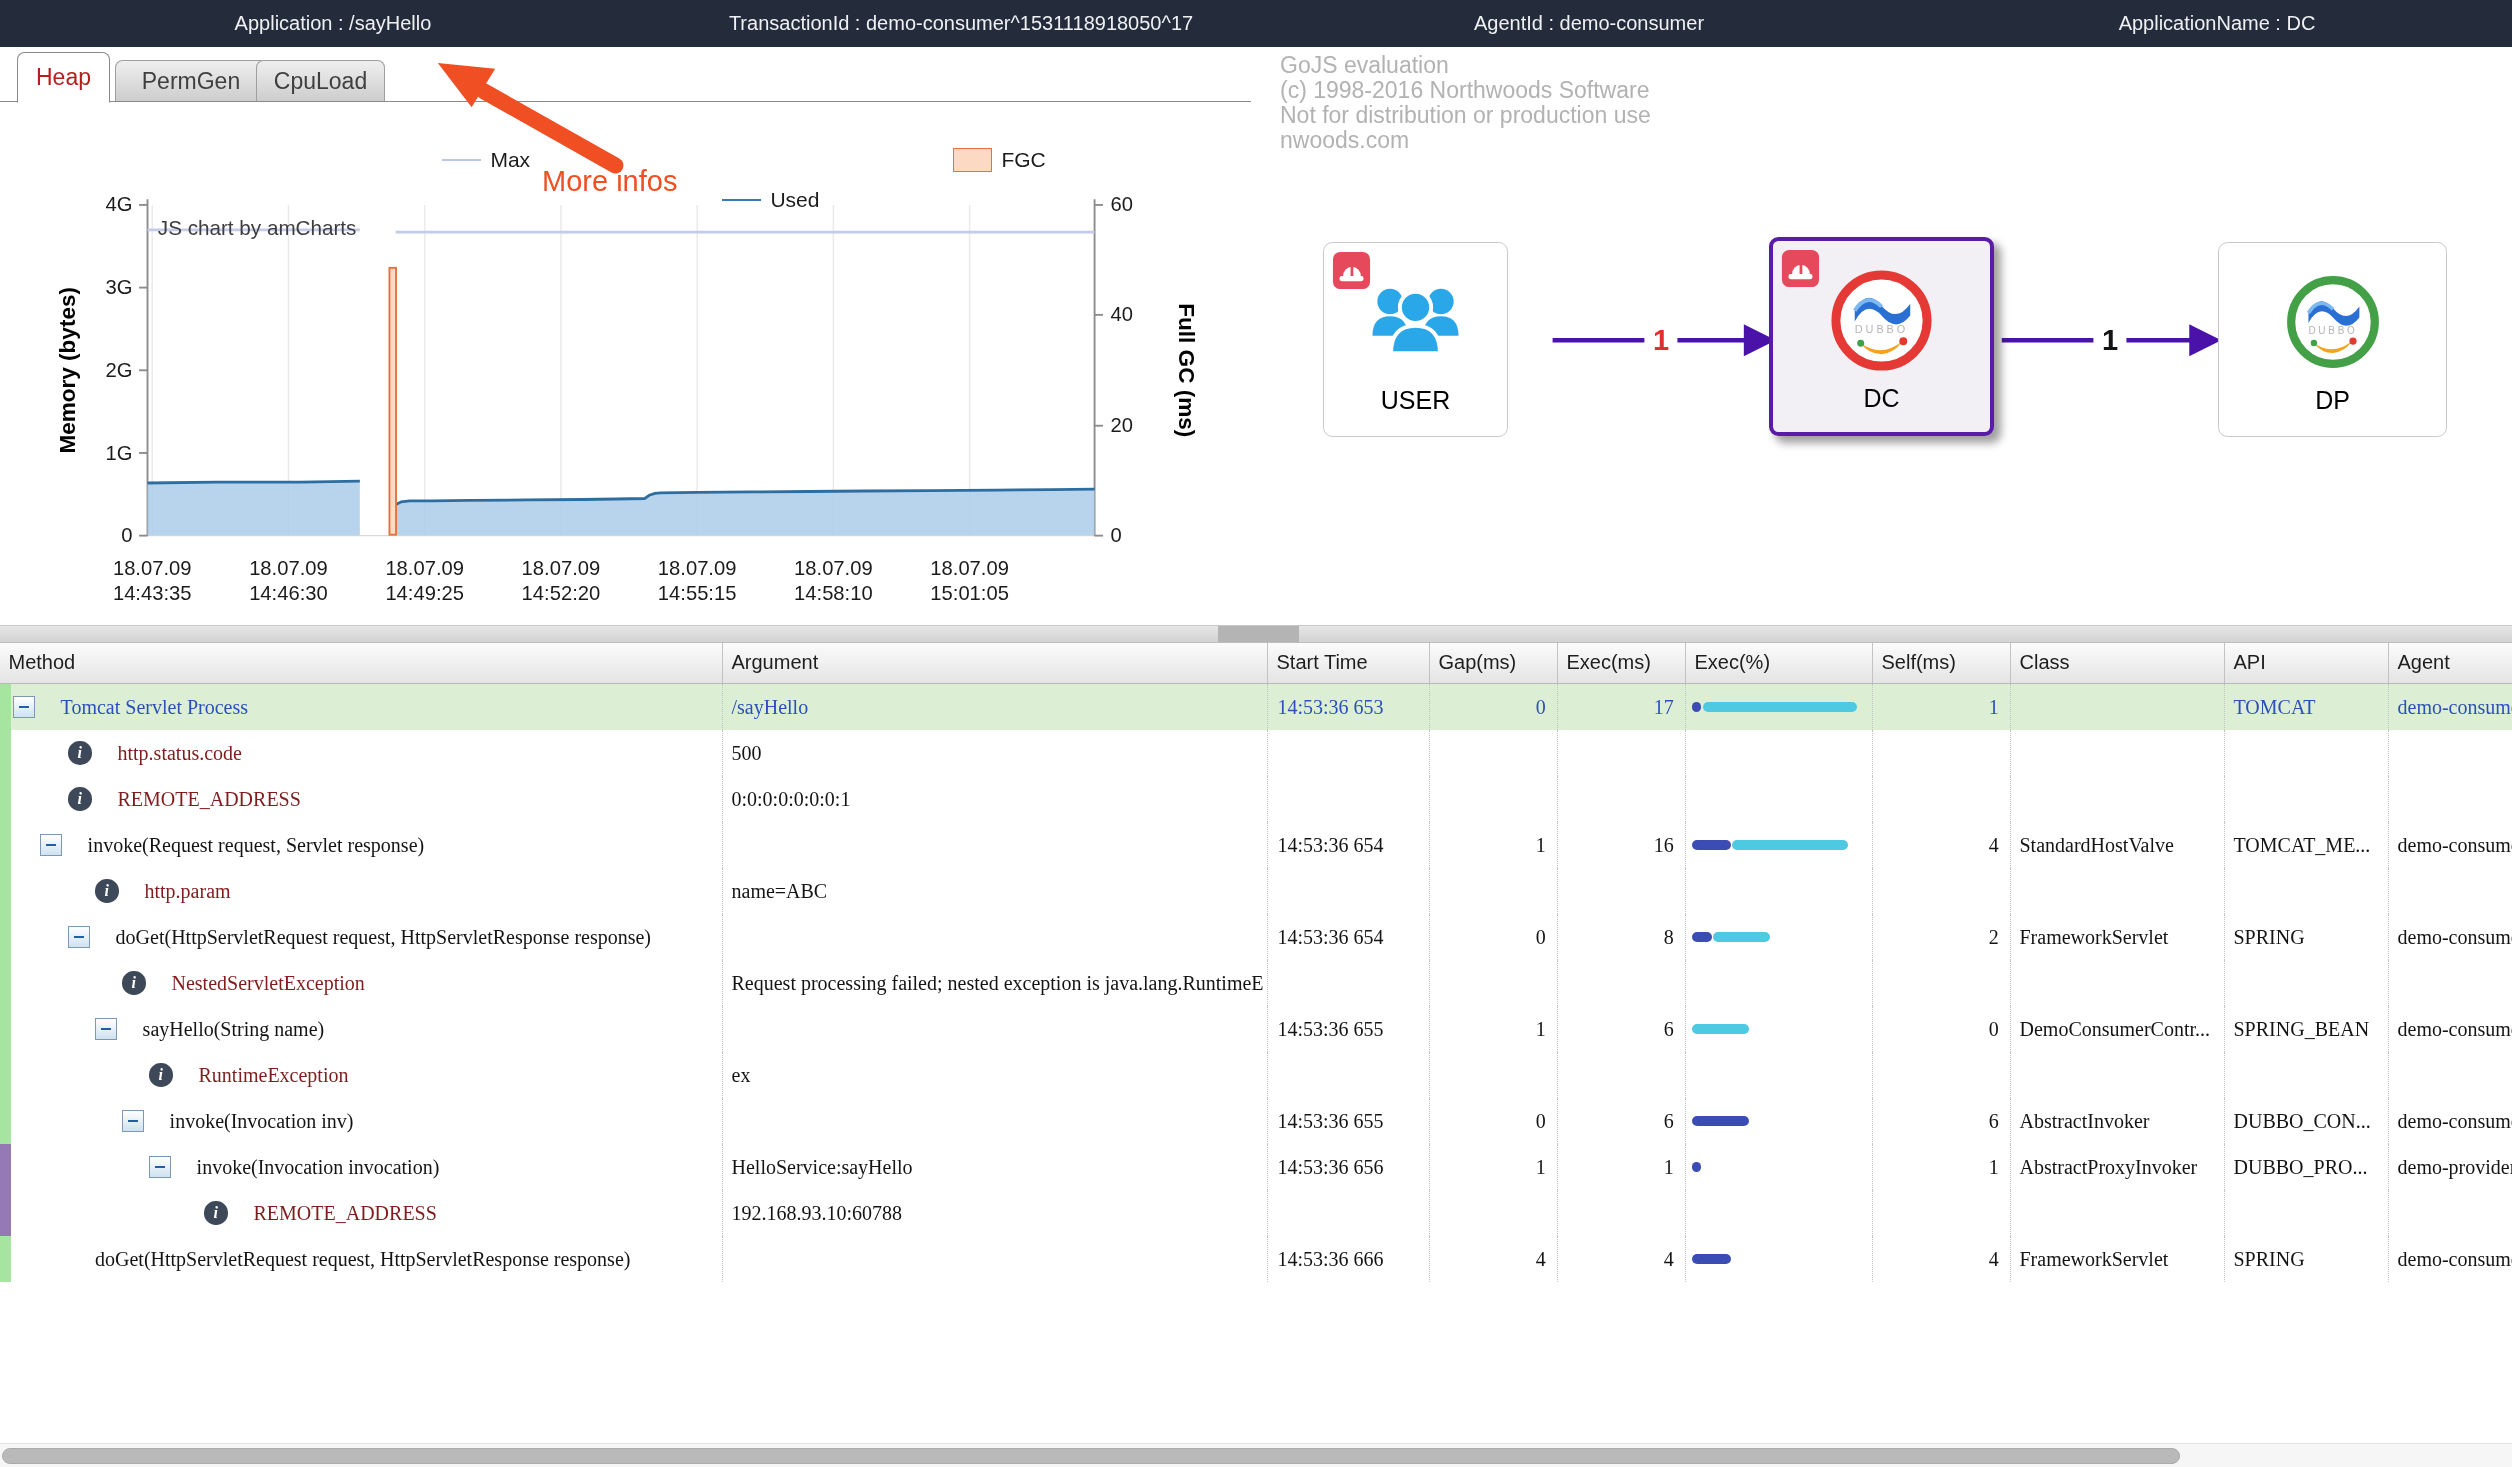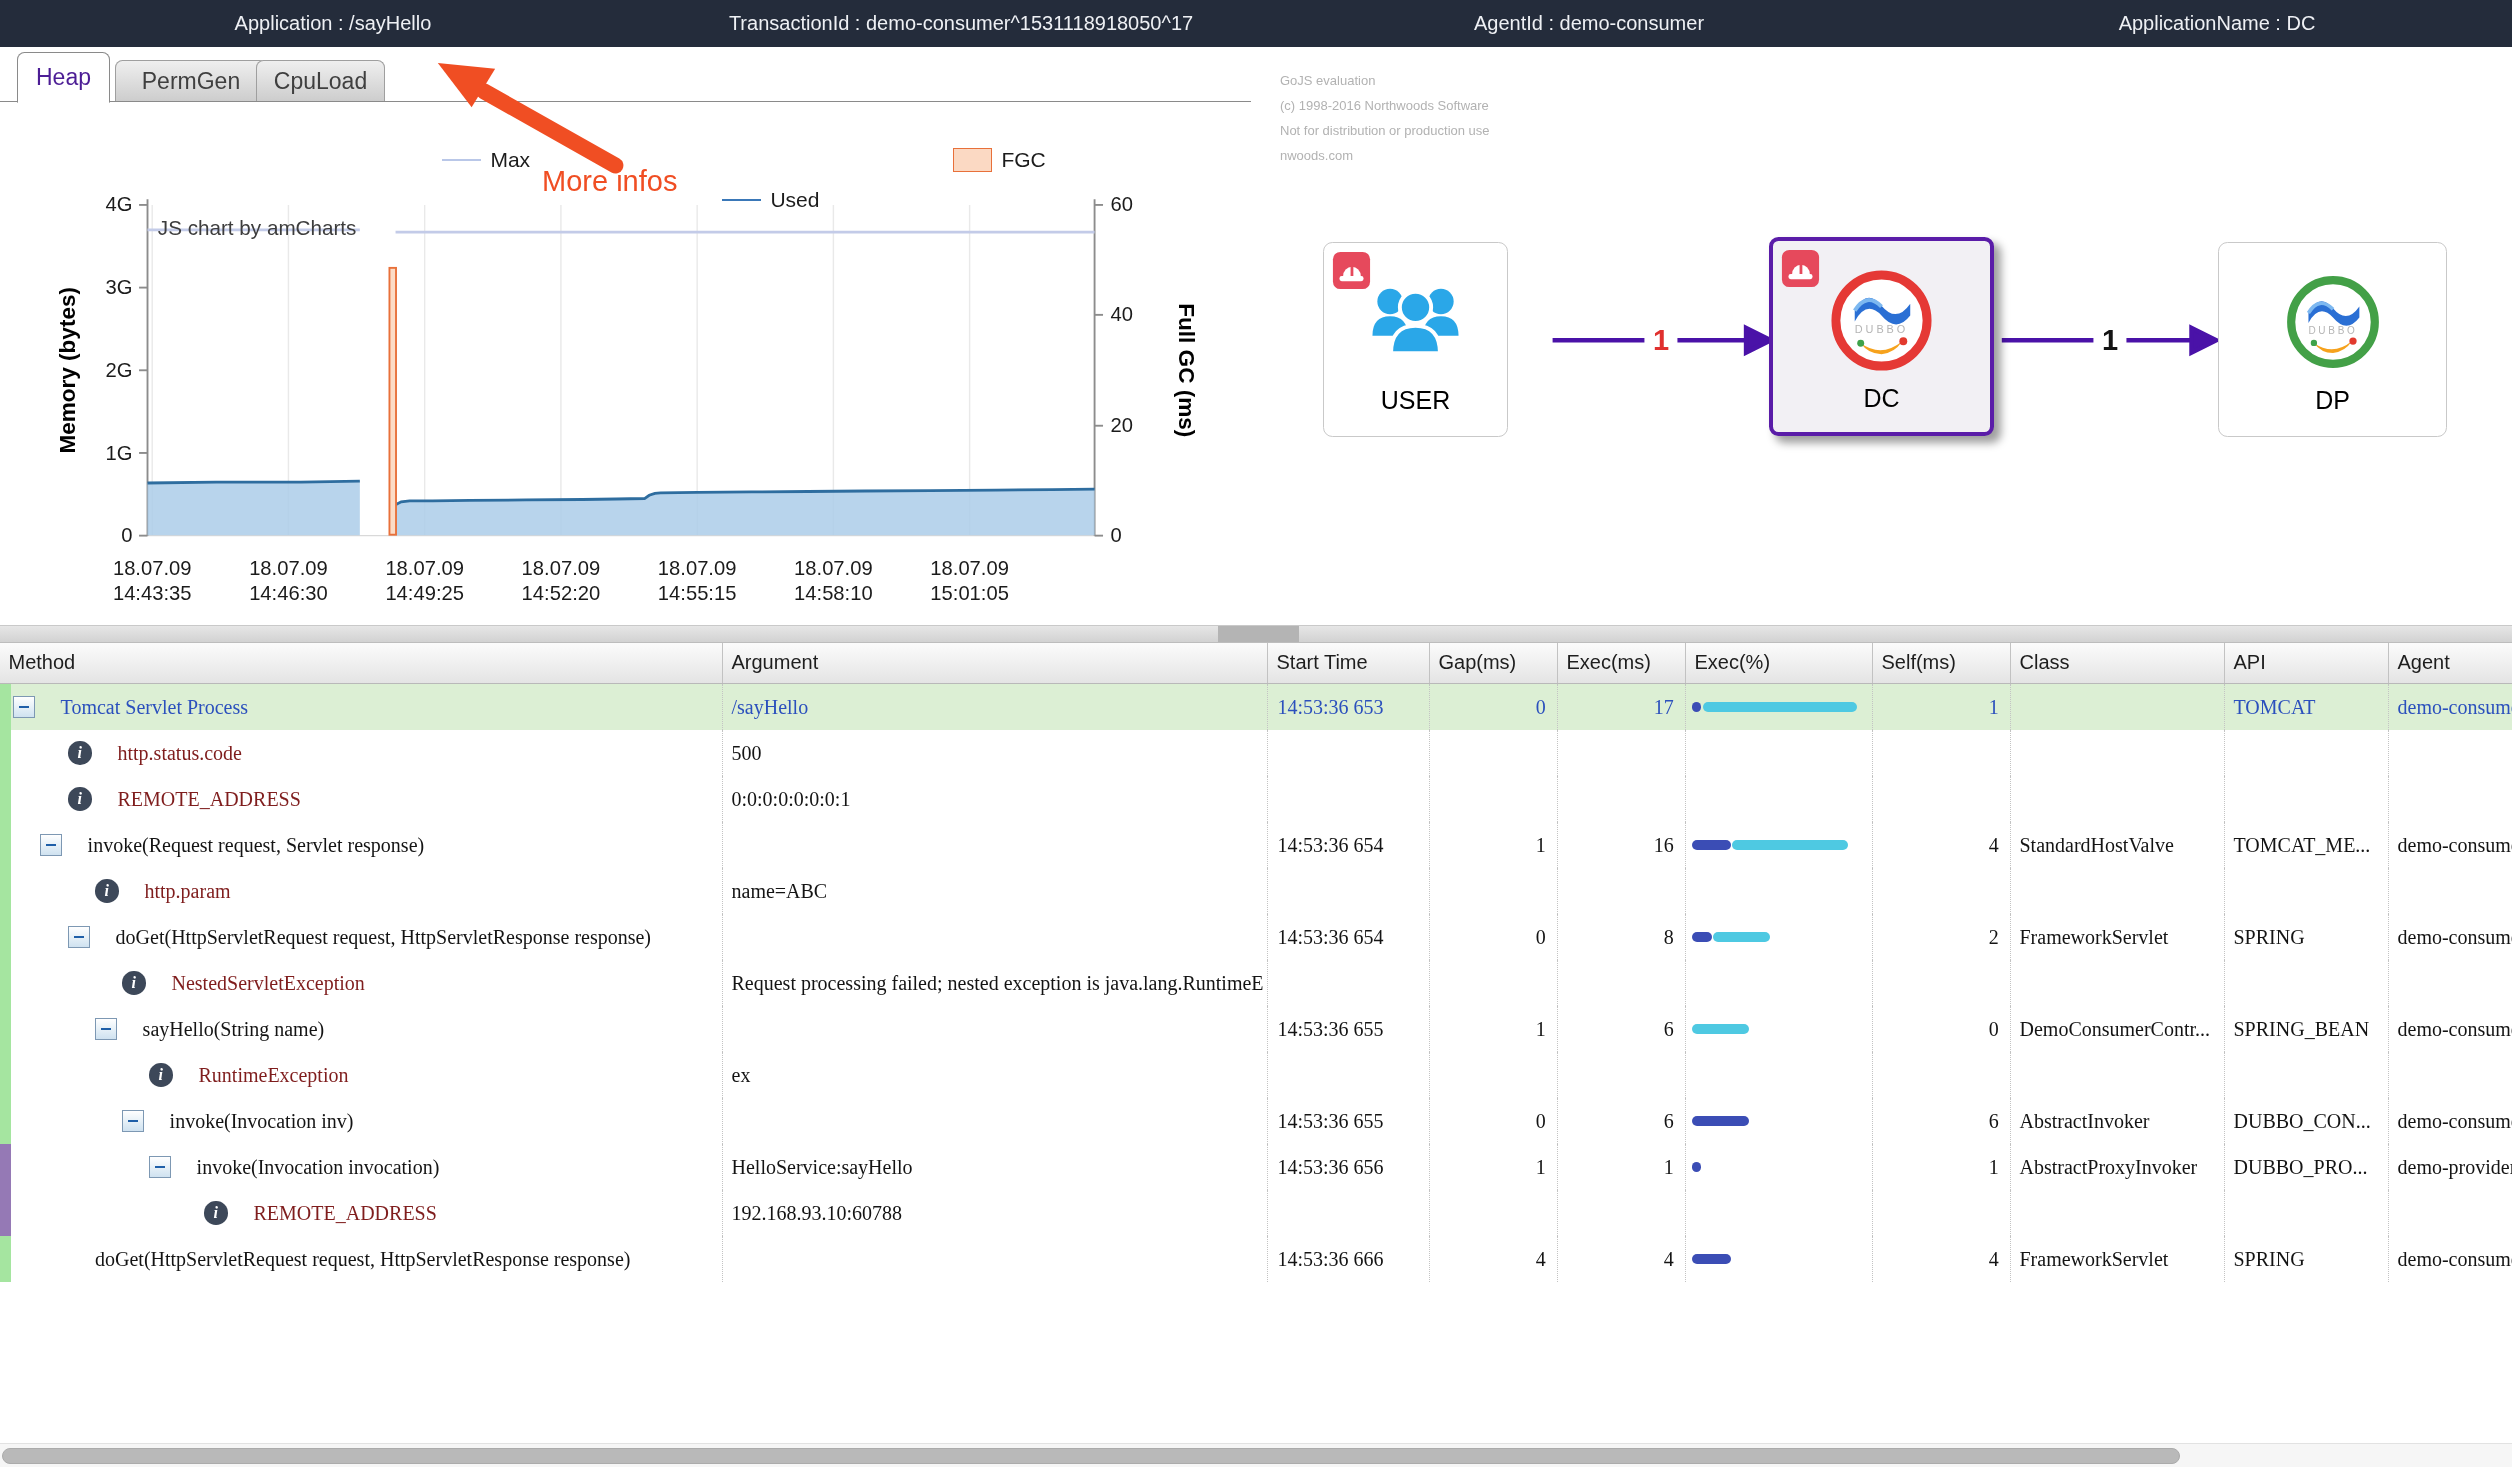--- a/index.html
+++ b/index.html
@@ -10,21 +10,21 @@
   .topbar{position:absolute;top:0;left:0;width:100%;height:47px;background:#242c3b;
           display:flex;align-items:center;color:#eef0f4;font-size:20px;z-index:10;}
   .topbar span{flex:1;text-align:center;padding-left:38px;}
 
   
   .tabstrip{position:absolute;top:47px;left:0;width:1251px;height:54px;
             border-bottom:1.9px solid #8a8a8a;background:#fff;z-index:2;}
   .tab{position:absolute;border:0.9px solid #9f9f9f;border-bottom:none;
        border-radius:7.5px 7.5px 0 0;display:flex;align-items:center;justify-content:center;
        font-size:23px;color:#3f3f3f;background:linear-gradient(#efefef,#cdcdcd);box-sizing:border-box;}
-  .tab.active{left:17px;width:93px;height:51px;bottom:-1.9px;background:#fff;color:#4c1d95;
+  .tab.active{left:17px;width:93px;height:51px;bottom:-1.9px;background:#fff;color:#b91c1c;
        border-color:#8a8a8a;border-bottom:1.9px solid #fff;z-index:3;}
   .tab.t1{left:115px;width:152px;height:41px;bottom:0;margin-top:20px;}
   .tab.t2{left:256px;width:129px;height:41px;bottom:0;}
 
   
   .chartsvg{position:absolute;top:0;left:0;z-index:4;pointer-events:none;}
   .chartsvg text{font-family:"Liberation Sans",sans-serif;}
   .ticktxt{font-size:21.5px;fill:#1b1b1b;}
   .axistitle{font-size:24px;font-weight:bold;fill:#000;}
   .charttitle{font-size:22px;fill:#3d3d3d;}
@@ -33,21 +33,21 @@
                z-index:5;font-size:21px;color:#1c1c1c;cursor:pointer;}
   #leg-max{left:442px;} #leg-used{left:722px;margin-top:40px;} #leg-fgc{left:953px;}
   .sw-line{width:39px;height:0;border-top:2.8px solid #b9c7e8;}
   #leg-used .sw-line{border-top-color:#3a78b8;}
   .sw-box{width:39px;height:24.4px;background:#fbd9c3;border:1.9px solid #e8703a;box-sizing:border-box;}
 
   .moreinfos{position:absolute;left:542px;top:165px;font-size:29px;color:#f04e23;z-index:5;}
 
   
   .gojs{position:absolute;left:1250px;top:47px;width:1263px;height:578px;}
-  .watermark{position:absolute;left:30px;top:21px;font-size:13px;line-height:25px;color:#b2b2b2;}
+  .watermark{position:absolute;left:30px;top:6px;font-size:23px;line-height:25px;color:#b2b2b2;}
   .linksvg{position:absolute;left:0;top:0;z-index:1;pointer-events:none;}
   .gnode{position:absolute;background:#fff;border:1.4px solid #c9c9c9;border-radius:9.4px;
          display:flex;flex-direction:column;align-items:center;z-index:2;box-sizing:border-box;
          padding-top:15px;cursor:pointer;}
   #node-user{left:73px;top:195px;width:185px;height:195px;}
   #node-dc{left:519px;top:190px;width:225px;height:199px;border:4.7px solid #5a1ca8;
            background:#f2f0f4;box-shadow:6.6px 6.6px 8.5px rgba(0,0,0,.38);}
   #node-dp{left:968px;top:195px;width:229px;height:195px;}
   .node-icon{height:128px;display:flex;align-items:center;justify-content:center;}
   .node-label{font-size:25px;color:#000;}

